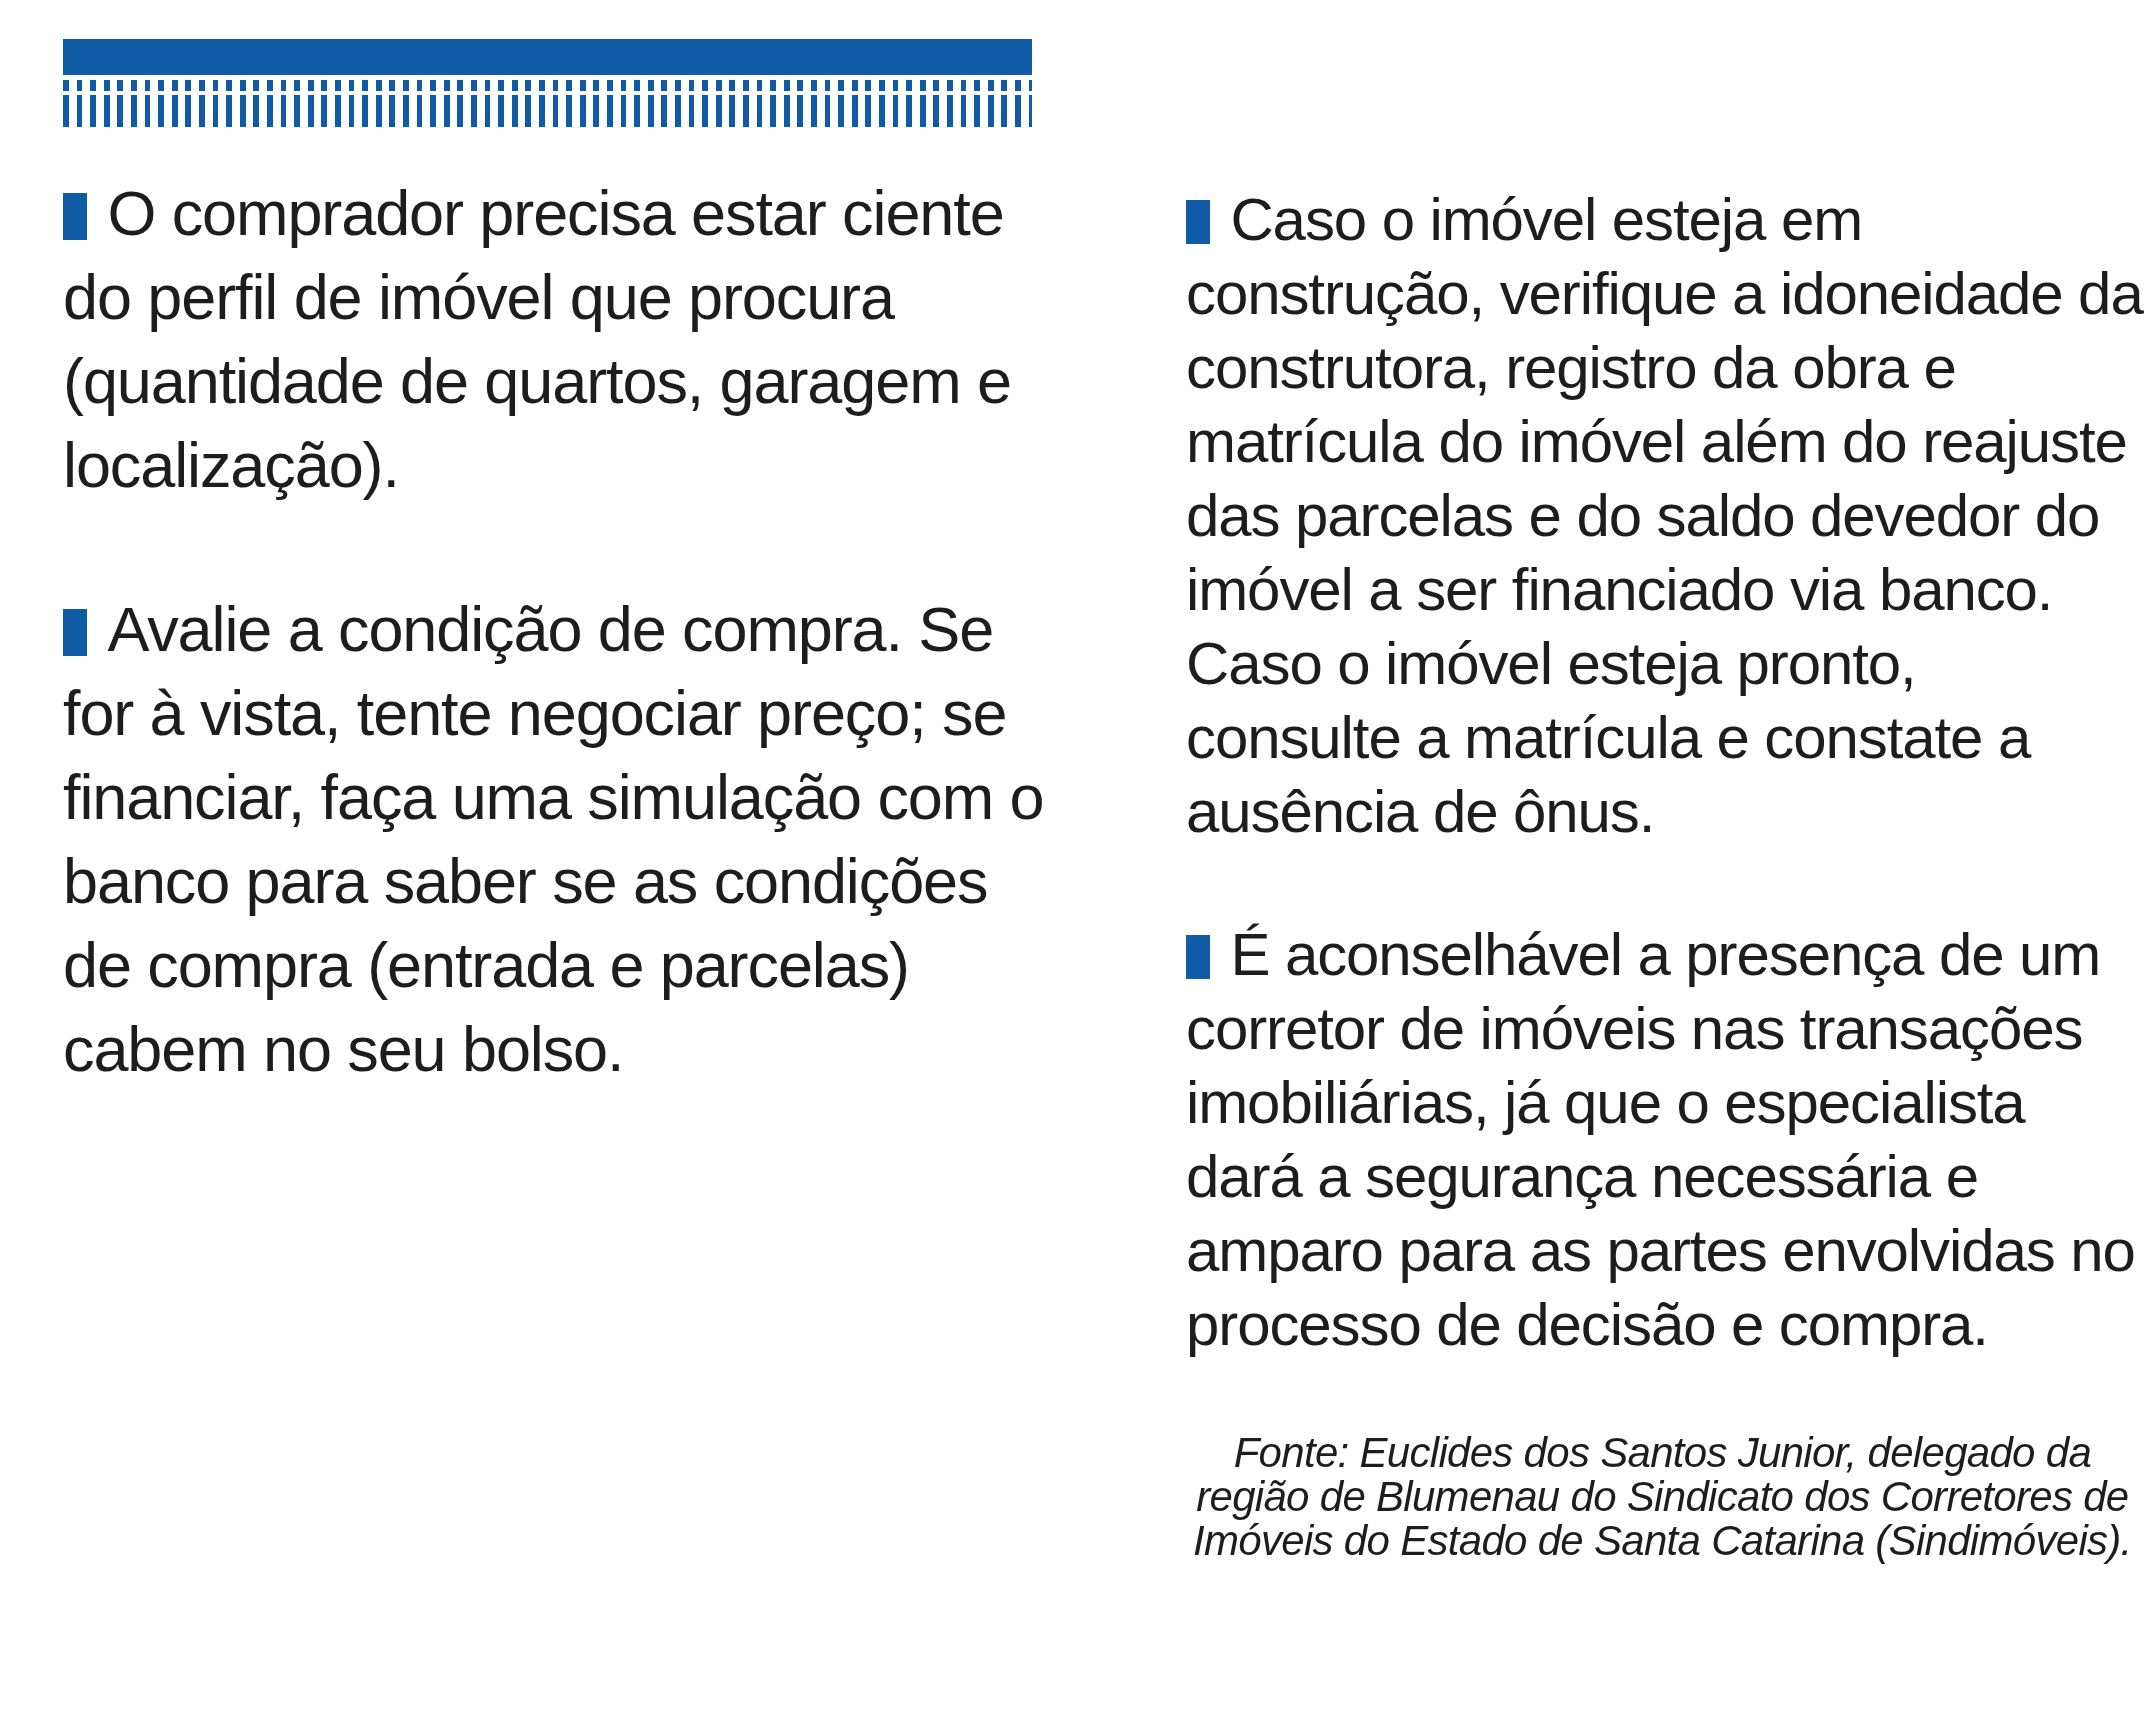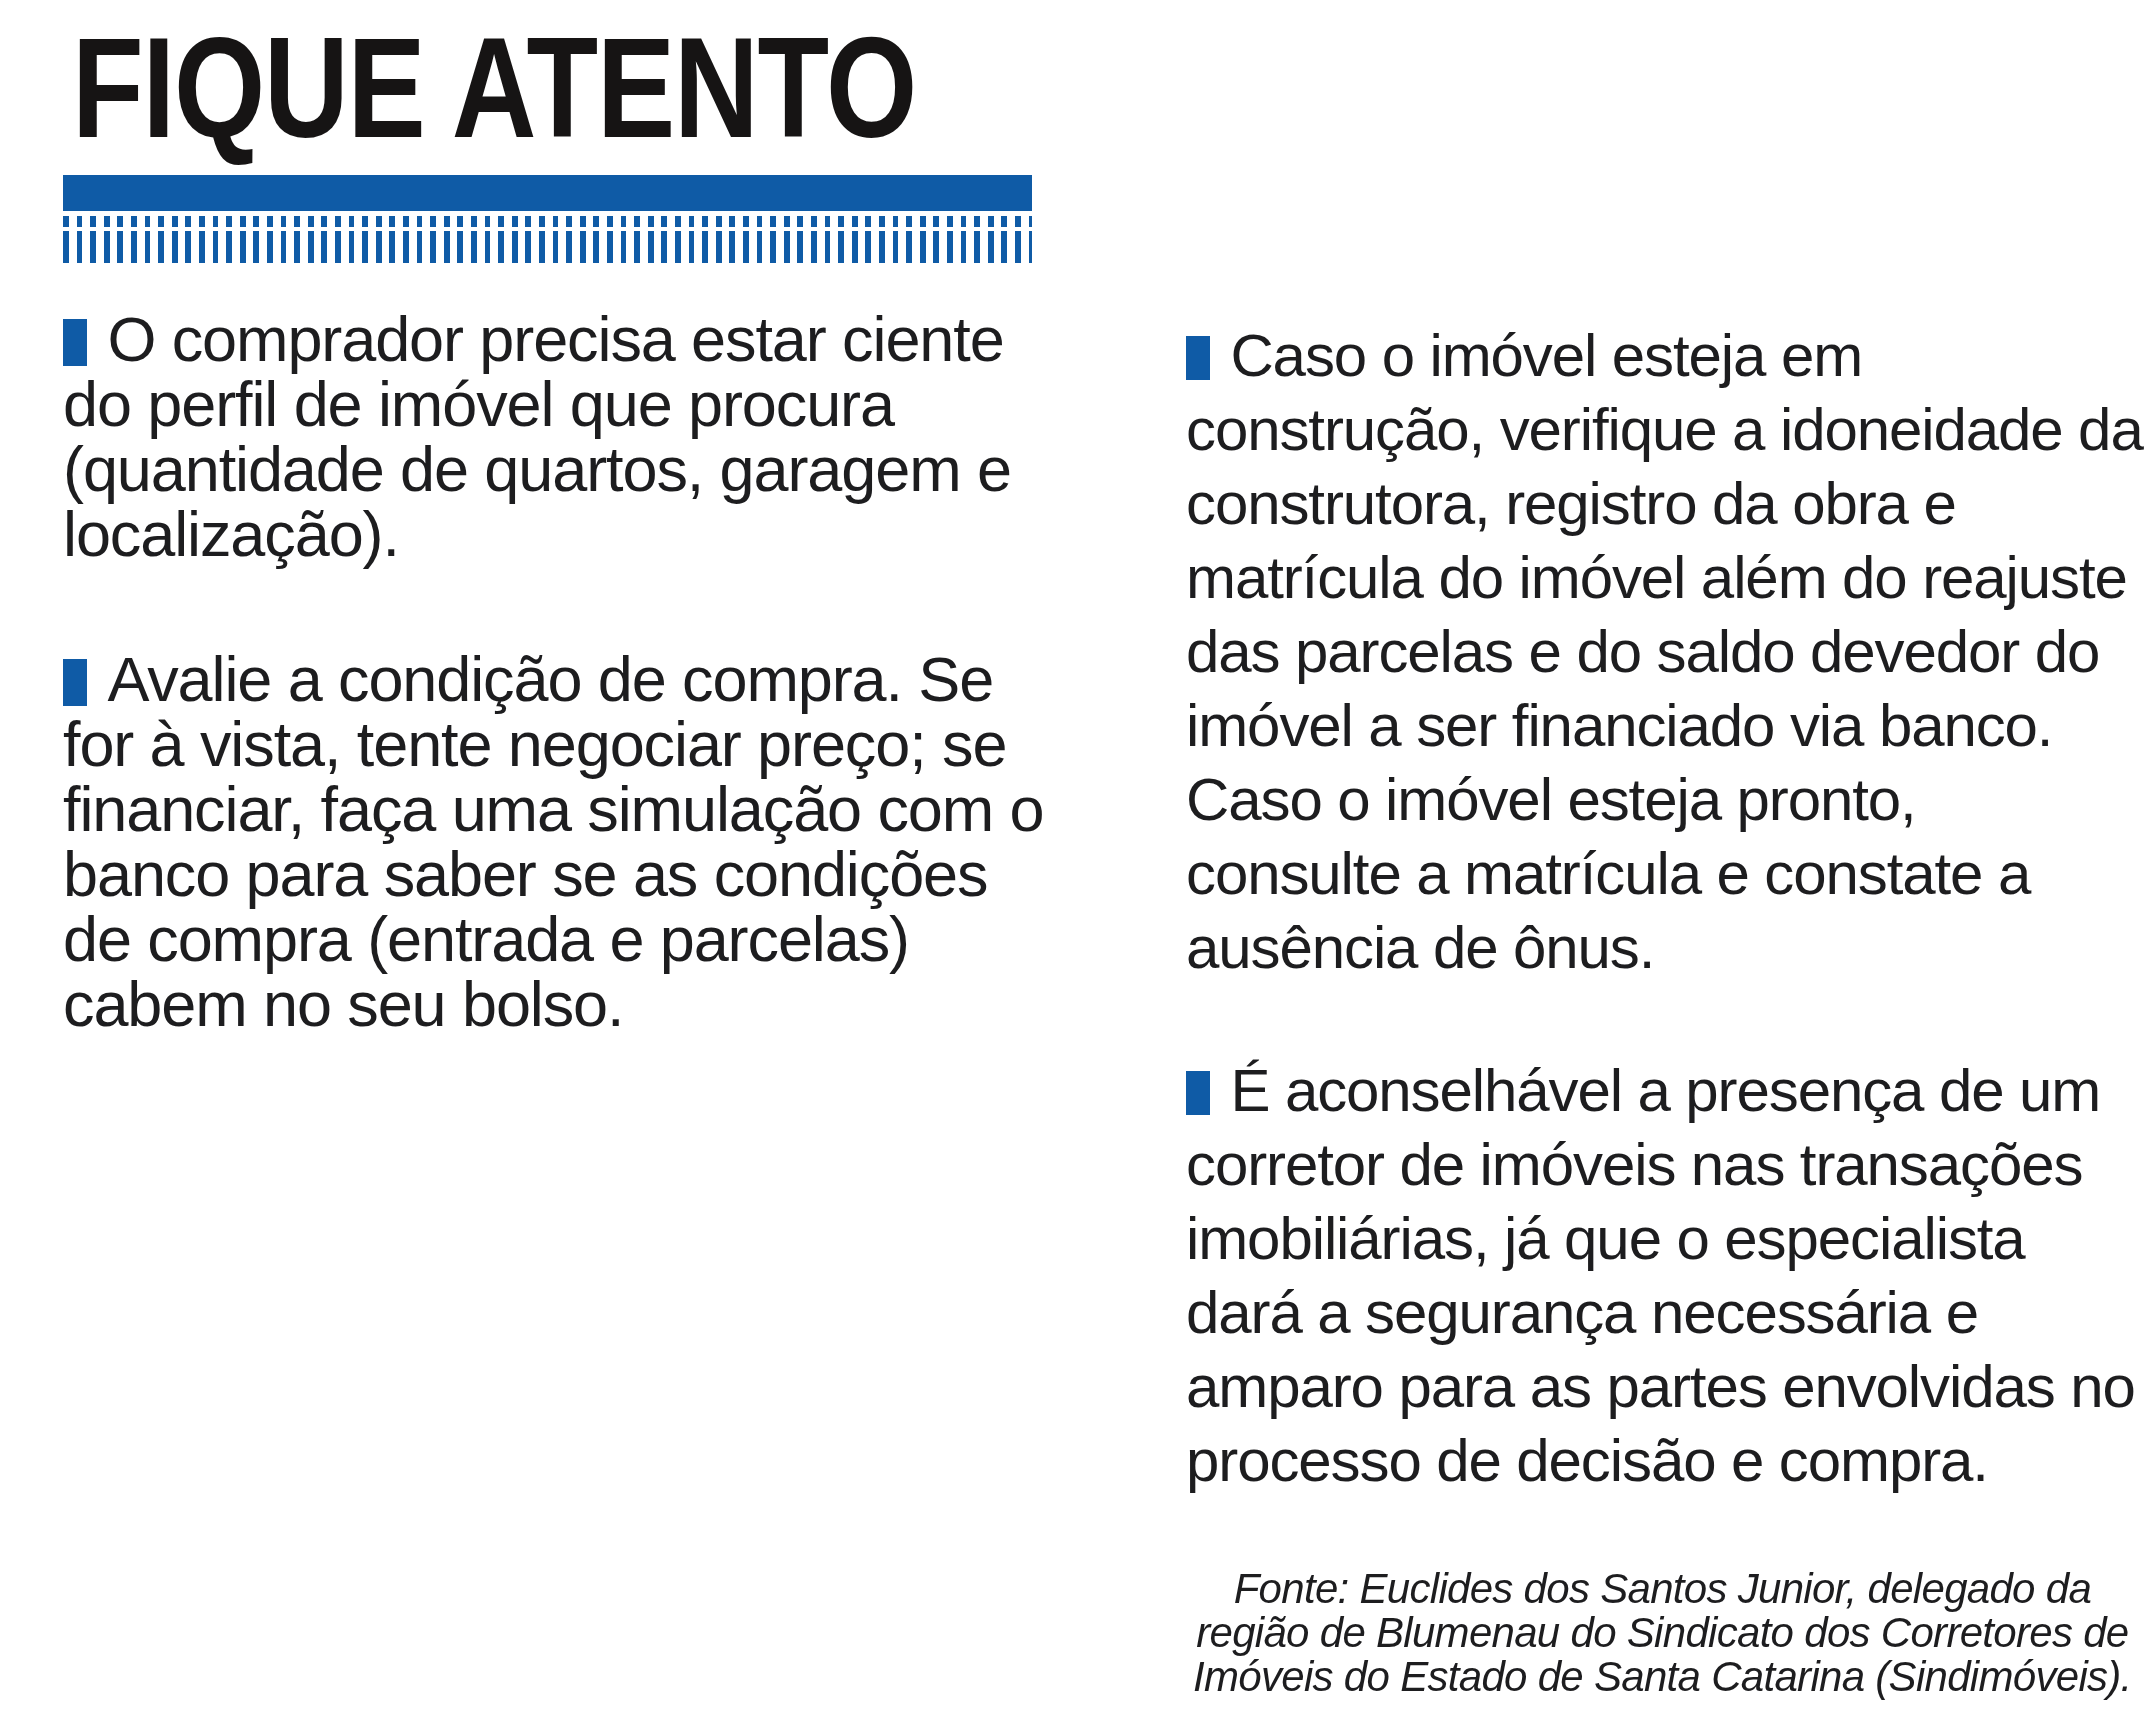--- a/index.html
+++ b/index.html
@@ -50,21 +50,21 @@
 
   
   .columns {
     margin-top: 44px;
     padding-left: 63px;
     display: grid;
     grid-template-columns: 1005px 957px;
     column-gap: 118px;
     align-items: start;
   }
-  .col-left  { font-size: 63px; line-height: 65px; letter-spacing: -1.1px; }
+  .col-left  { font-size: 63px; line-height: 84px; letter-spacing: -1.1px; }
   .col-right { font-size: 60px; line-height: 74px; letter-spacing: -1.1px; }
 
   p.tip { margin: 0 0 0 0; }
   .col-left  p.tip { margin-bottom: 80px; }
   .col-right p.tip { margin-bottom: 69px; margin-top: 12px; }
   p.tip:last-of-type { margin-bottom: 16px; }
 
   .tip-bullet {
     display: inline-block;
     width: 24.4px;
@@ -86,23 +86,20 @@
     color: #1d1d1f;
     padding-right: 4.3px;
   }
 </style>
 </head>
 <body>
 
 <div class="page">
 
   <header>
-    <h1 class="headline">
-      <span class="squeeze">FIQUE ATENTO</span>
-    </h1>
     <div class="ribbon"></div>
     <div class="fringe">
       <div class="fringe-dots"></div>
       <div class="fringe-spacer"></div>
       <div class="fringe-bars"></div>
     </div>
   </header>
 
   <main class="columns">
 

